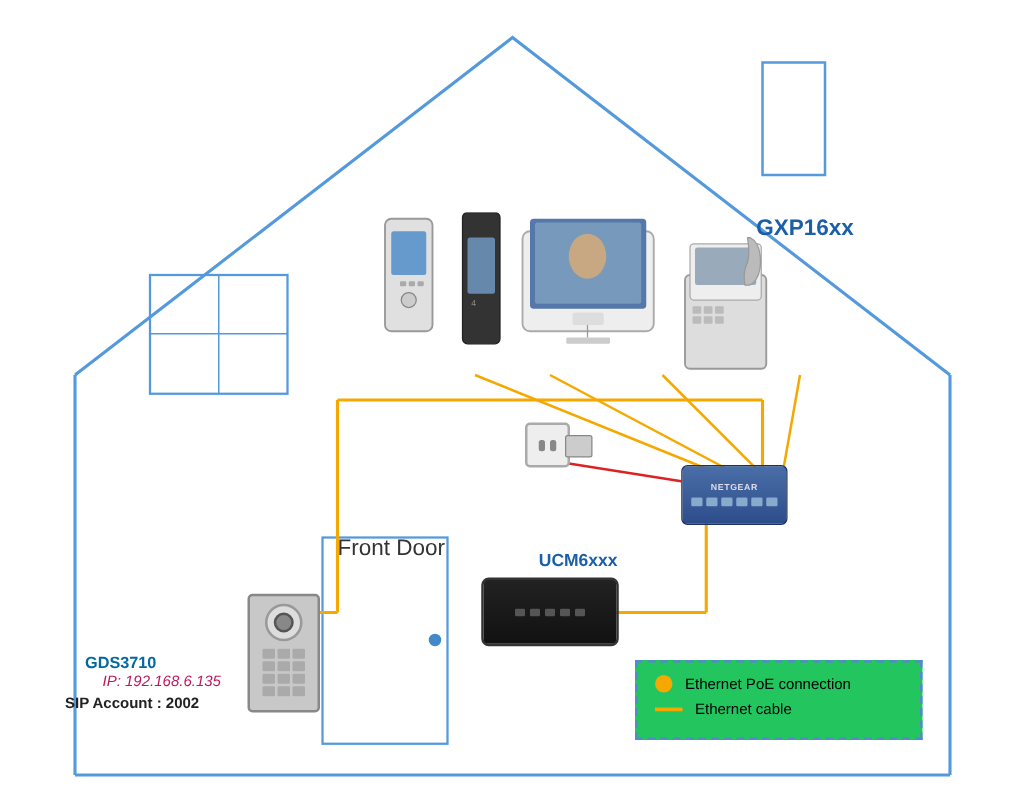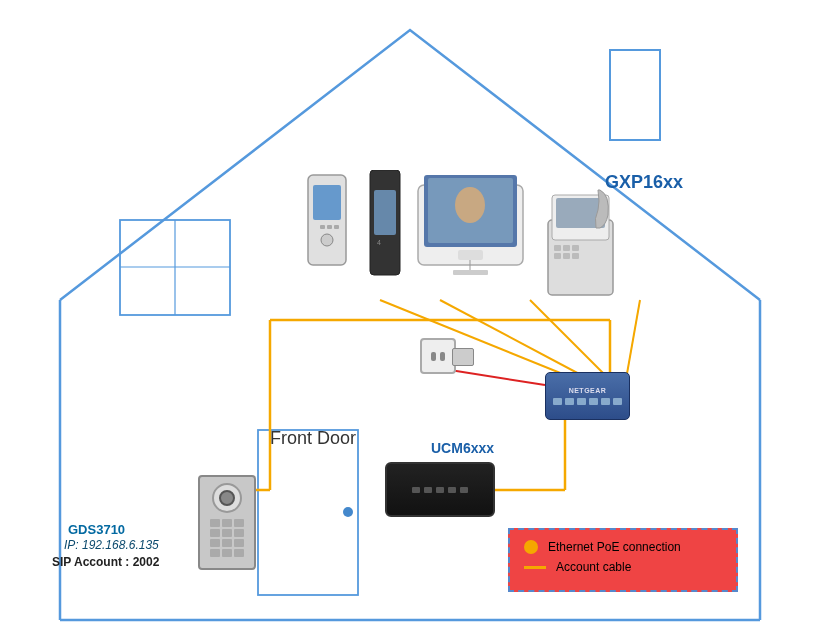--- a/index.html
+++ b/index.html
@@ -18,21 +18,21 @@
     }
     svg#main-svg {
       position: absolute;
       top: 0; left: 0;
       width: 819px;
       height: 641px;
     }
     .legend-box {
       position: absolute;
       border: 2px dashed #5588cc;
-      background: #ef4444;
+      background: #22c55e;
       padding: 10px 14px;
       font-size: 12px;
     }
     .legend-item {
       display: flex;
       align-items: center;
       margin-bottom: 6px;
     }
     .legend-dot {
       width: 14px;
@@ -307,33 +307,33 @@
     <rect x="24" y="55" width="7" height="6" rx="1" fill="#bbb"></rect>
     <rect x="6" y="63" width="7" height="6" rx="1" fill="#bbb"></rect>
     <rect x="15" y="63" width="7" height="6" rx="1" fill="#bbb"></rect>
     <rect x="24" y="63" width="7" height="6" rx="1" fill="#bbb"></rect>
 
     <path d="M52 0 Q62 5 60 25 Q58 35 52 38 L48 38 Q46 28 50 20 Q52 12 50 0 Z" fill="#bbb" stroke="#999" stroke-width="1"></path>
   </g>
 </svg>
 
 <div style="position:absolute; left:68px; top:522px; font-size:13px; font-weight:bold; color:#0369a1;">GDS3710</div>
-<div style="position:absolute; left:64px; top:538px; font-size:12px; color:#0c4a6e; font-style:italic;">IP: 192.168.6.135</div>
+<div style="position:absolute; left:82px; top:538px; font-size:12px; color:#be185d; font-style:italic;">IP: 192.168.6.135</div>
 <div style="position:absolute; left:52px; top:555px; font-size:12px; font-weight:bold; color:#222;">SIP Account : 2002</div>
 
 <div style="position:absolute; left:400px; top:440px; font-size:14px; font-weight:bold; color:#1a5fa8;margin-left:31px;">UCM6xxx</div>
 
 <div style="position:absolute; left:605px; top:172px; font-size:18px; font-weight:bold; color:#1a5fa8;">GXP16xx</div>
 
 <div style="position:absolute; left:270px; top:428px; font-size:18px; color:#333;">Front Door</div>
 
 <div class="legend-box" style="left:508px; top:528px; width:230px;">
   <div class="legend-item">
     <div class="legend-dot" style="background:#f5a800;"></div>
     <span>Ethernet PoE connection</span>
   </div>
   <div class="legend-item">
     <div class="legend-line" style="background:#f5a800;"></div>
-    <span>Account cable</span>
+    <span>Ethernet cable</span>
   </div>
 </div>
 
 </div>
 
 </body></html>

